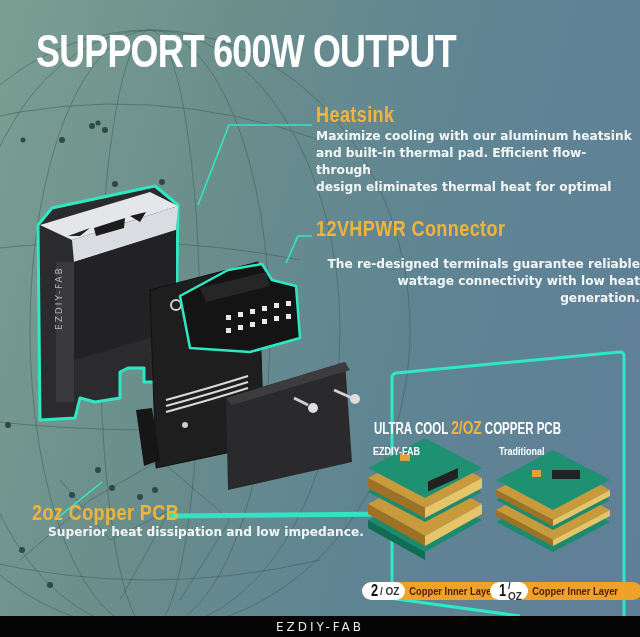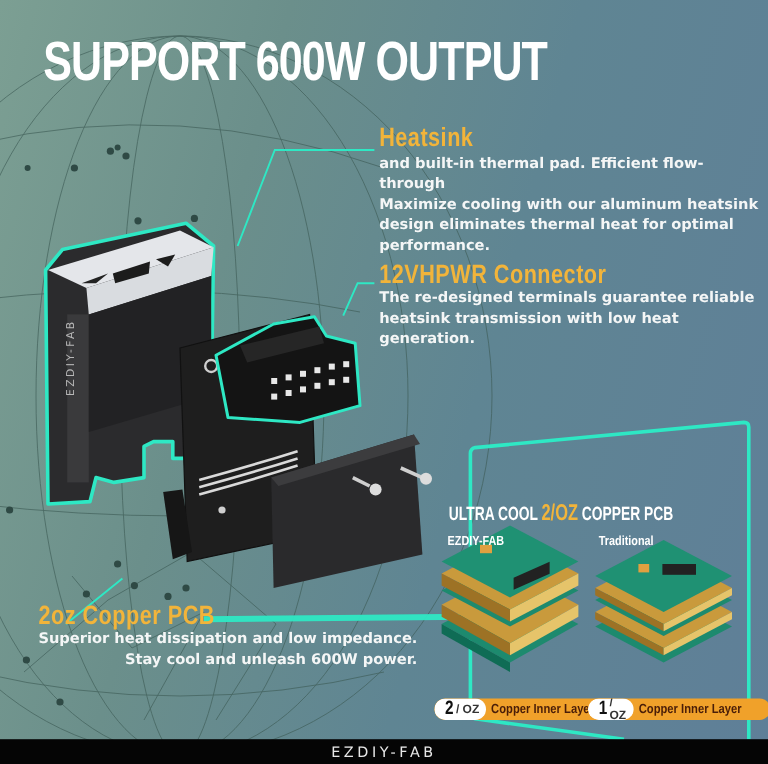--- a/index.html
+++ b/index.html
@@ -186,36 +186,34 @@
     <path d="M496 490 L553 520 L553 526 L496 496 Z" fill="#9d7225"></path>
     <path d="M553 520 L610 490 L610 496 L553 526 Z" fill="#e6c46a"></path>
     <path d="M496 480 L553 450 L610 480 L553 510 Z" fill="#1f9173"></path>
     <rect x="552" y="470" width="28" height="9" fill="#222"></rect>
     <rect x="532" y="470" width="9" height="7" fill="#e0a040"></rect>
   </g>
 </svg>
 
 <h2 class="feat-title" style="left:316px;top:104px;">Heatsink</h2>
 <div class="feat-body" style="left:316px;top:128px;">
+  <div>Maximize cooling with our aluminum heatsink</div>
   <div>and built-in thermal pad. Efficient flow-through</div>
-  <div>Maximize cooling with our aluminum heatsink</div>
   <div>design eliminates thermal heat for optimal</div>
-  <div>performance.</div>
 </div>
 
 <h2 class="feat-title" style="left:316px;top:218px;">12VHPWR Connector</h2>
-<div class="feat-body" style="left:316px;top:240px;">
+<div class="feat-body" style="left:316px;top:256px;text-align:right;">
   <div>The re-designed terminals guarantee reliable</div>
-  <div>heatsink transmission with low heat generation.</div>
+  <div>wattage connectivity with low heat generation.</div>
 </div>
 
 <h2 class="feat-title" style="left:32px;top:502px;">2oz Copper PCB</h2>
-<div class="feat-body" style="left:32px;top:524px;text-align:right;">
+<div class="feat-body" style="left:48px;top:524px;">
   <div>Superior heat dissipation and low impedance.</div>
-  <div>Stay cool and unleash 600W power.</div>
 </div>
 
 <div class="cmp-title">
   <span>ULTRA COOL </span><span class="accent">2/OZ</span><span> COPPER PCB</span>
 </div>
 <div class="cmp-label" style="left:373px;top:445px;">EZDIY-FAB</div>
 <div class="cmp-label" style="left:499px;top:445px;">Traditional</div>
 
 <div class="pill" style="left:362px;">
   <span class="num">

